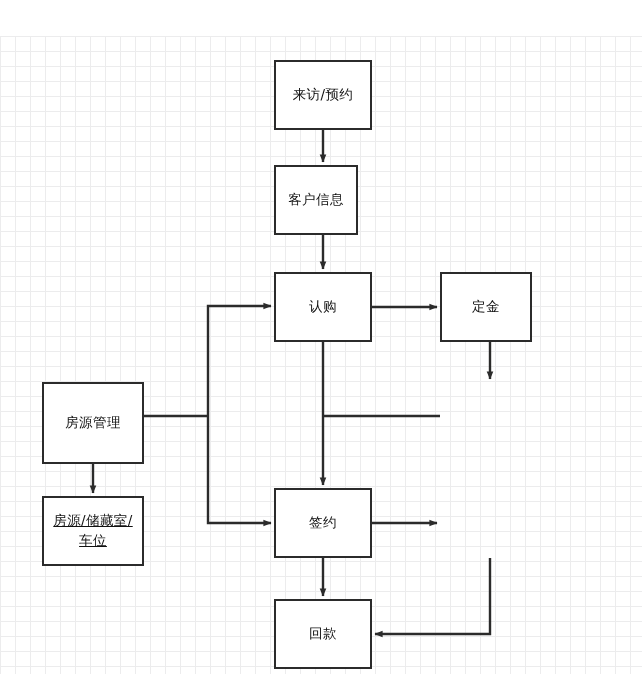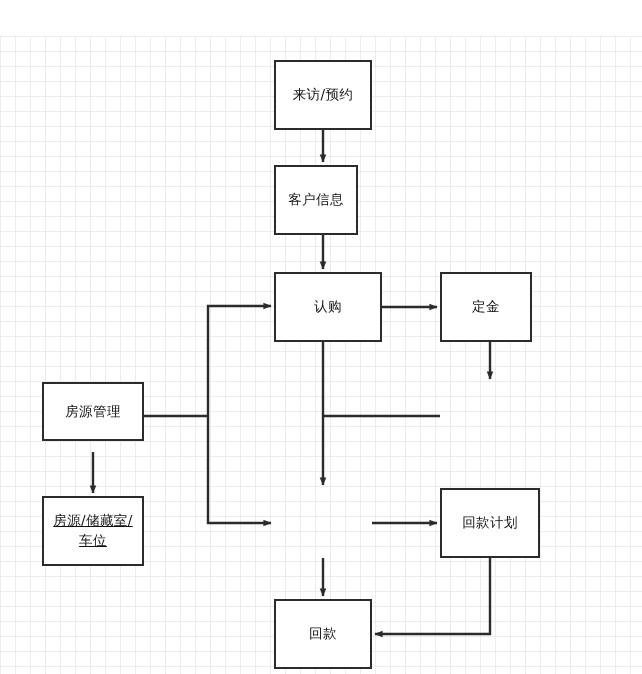--- a/index.html
+++ b/index.html
@@ -87,28 +87,28 @@
 
     <path d="M323,522 L323,560" stroke="#2b2b2b" stroke-width="2.4" fill="none" marker-end="url(#ah)"></path>
 
     <path d="M490,522 L490,598 L375,598" stroke="#2b2b2b" stroke-width="2.4" fill="none" marker-end="url(#ah)"></path>
   </svg>
 
   <div class="node" style="left:274px; top:24px; width:98px; height:70px;">来访/预约</div>
 
   <div class="node" style="left:274px; top:129px; width:84px; height:70px;">客户信息</div>
 
-  <div class="node" style="left:274px; top:236px; width:108px; height:70px;">认购</div>
+  <div class="node" style="left:274px; top:236px; width:98px; height:70px;">认购</div>
 
   <div class="node" style="left:440px; top:236px; width:92px; height:70px;">定金</div>
 
-  <div class="node" style="left:42px; top:346px; width:102px; height:59px;">房源管理</div>
+  <div class="node" style="left:42px; top:346px; width:102px; height:82px;">房源管理</div>
 
 
   <div class="node" style="left:42px; top:460px; width:102px; height:70px;text-decoration:underline;">房源/储藏室/
 车位</div>
 
+  <div class="node" style="left:274px; top:452px; width:98px; height:70px;">签约</div>
 
-  <div class="node" style="left:440px; top:452px; width:100px; height:70px;">回款计划</div>
 
   <div class="node" style="left:274px; top:563px; width:98px; height:70px;">回款</div>
 
 </div>
 
 </body></html>

